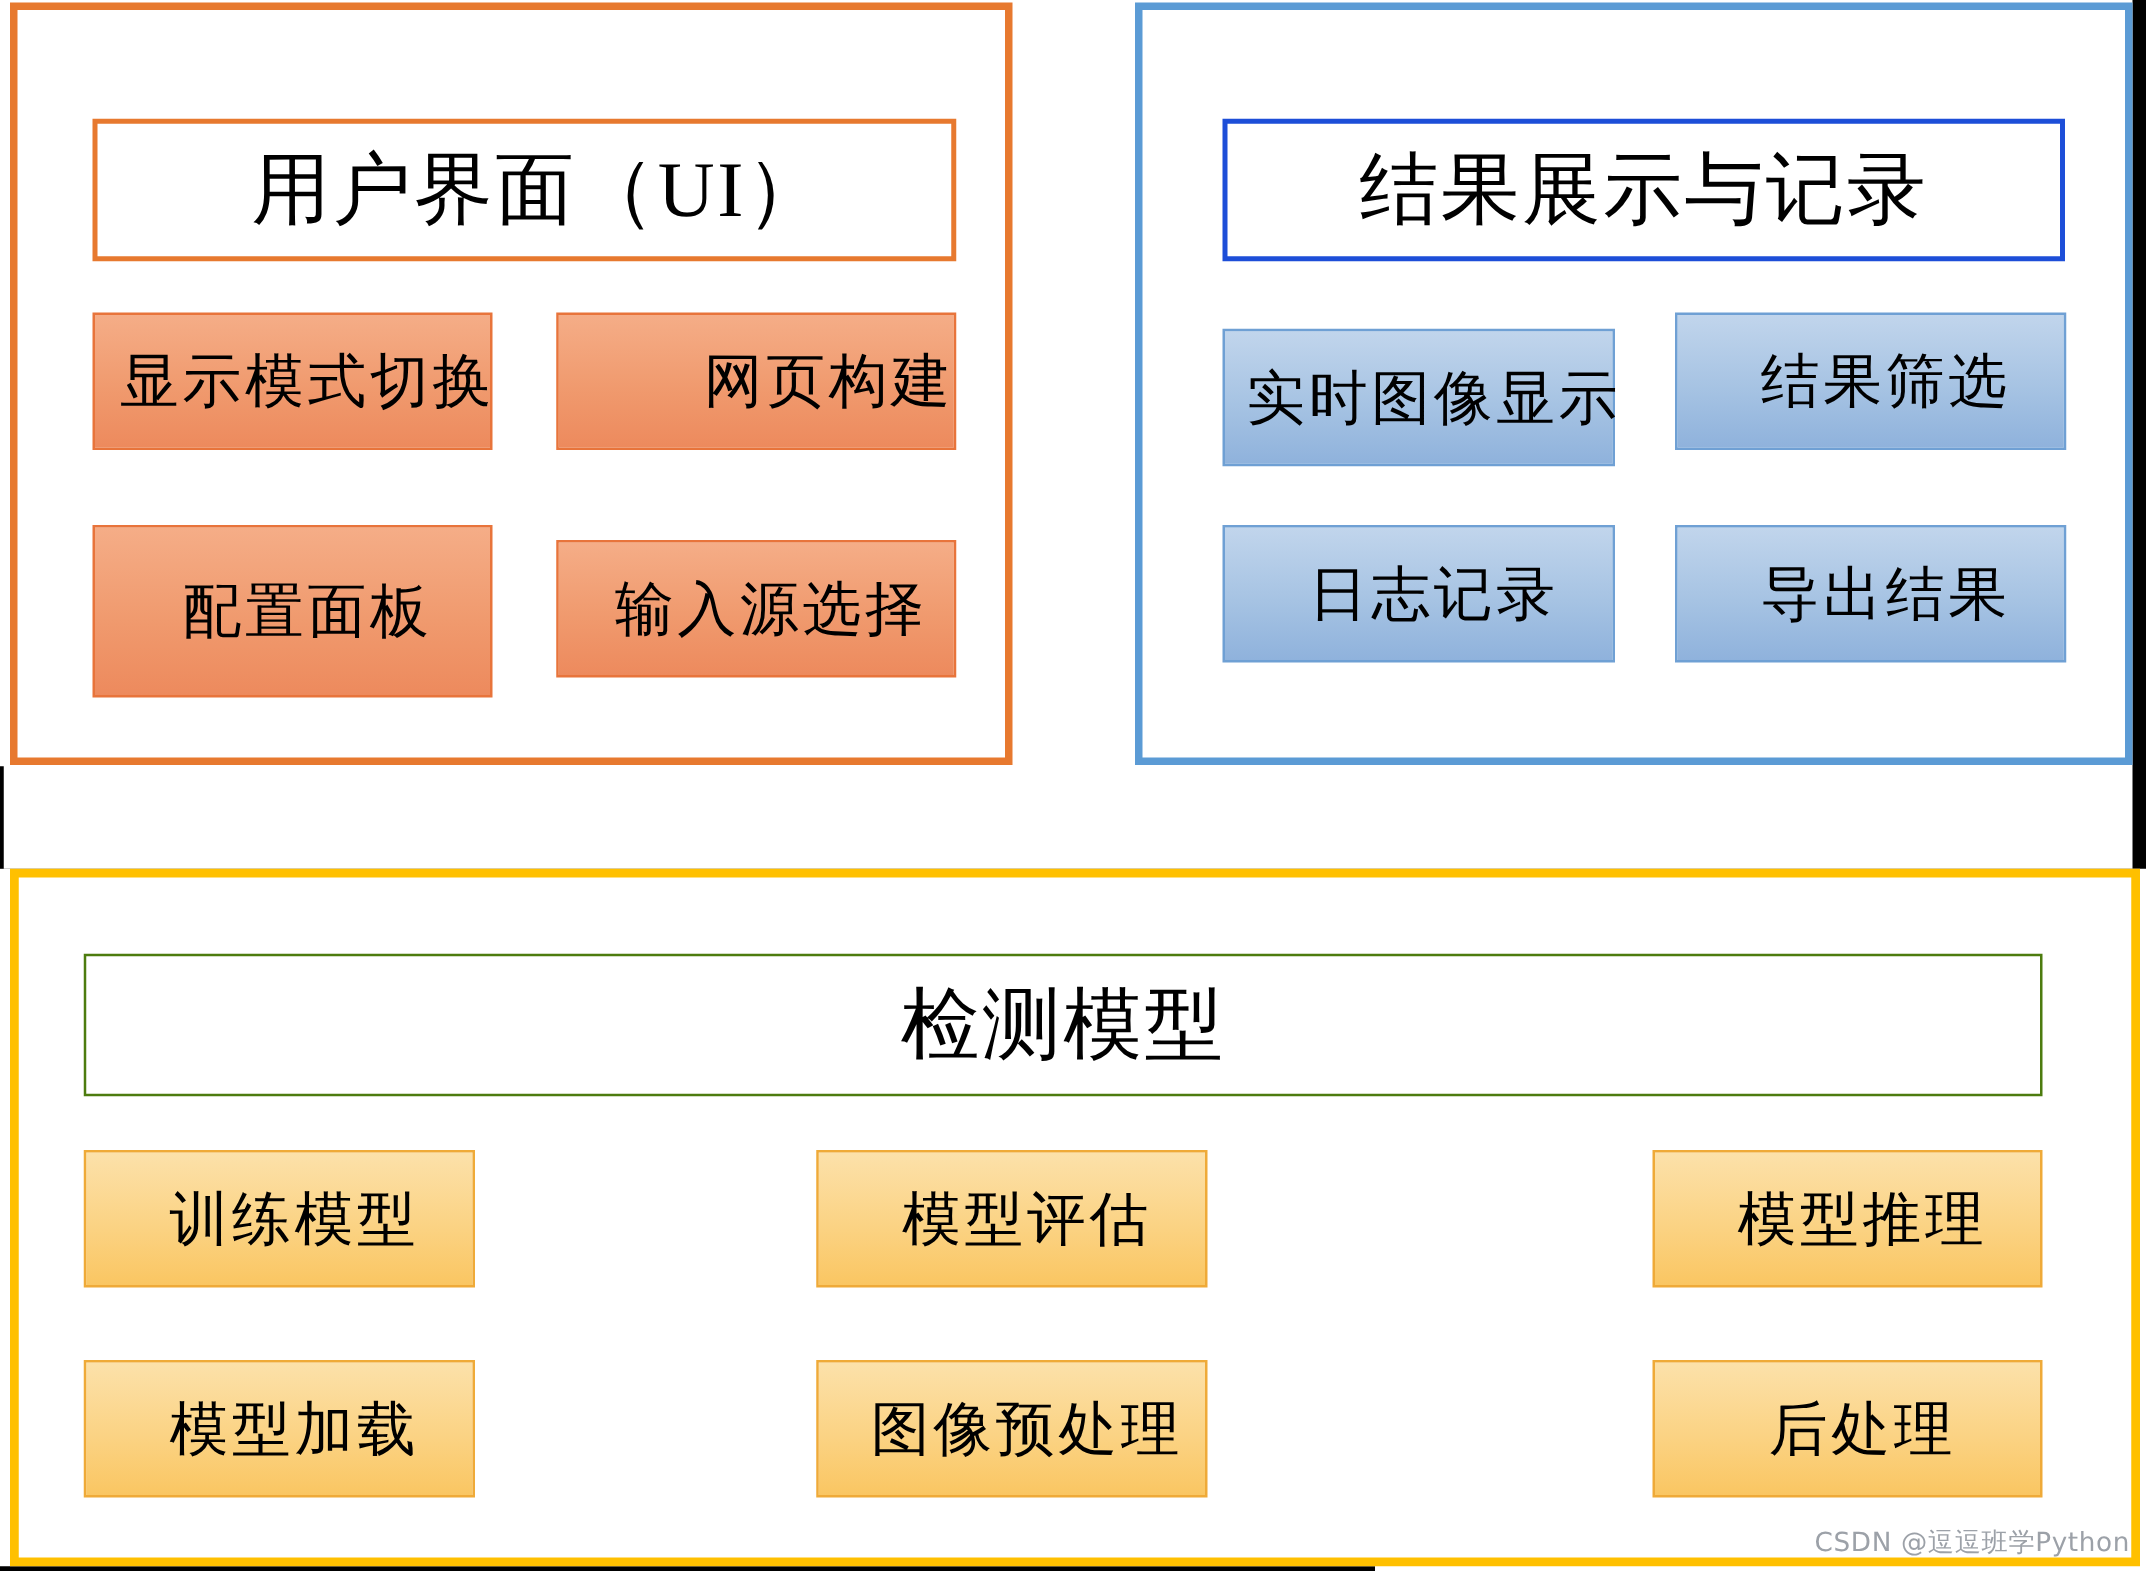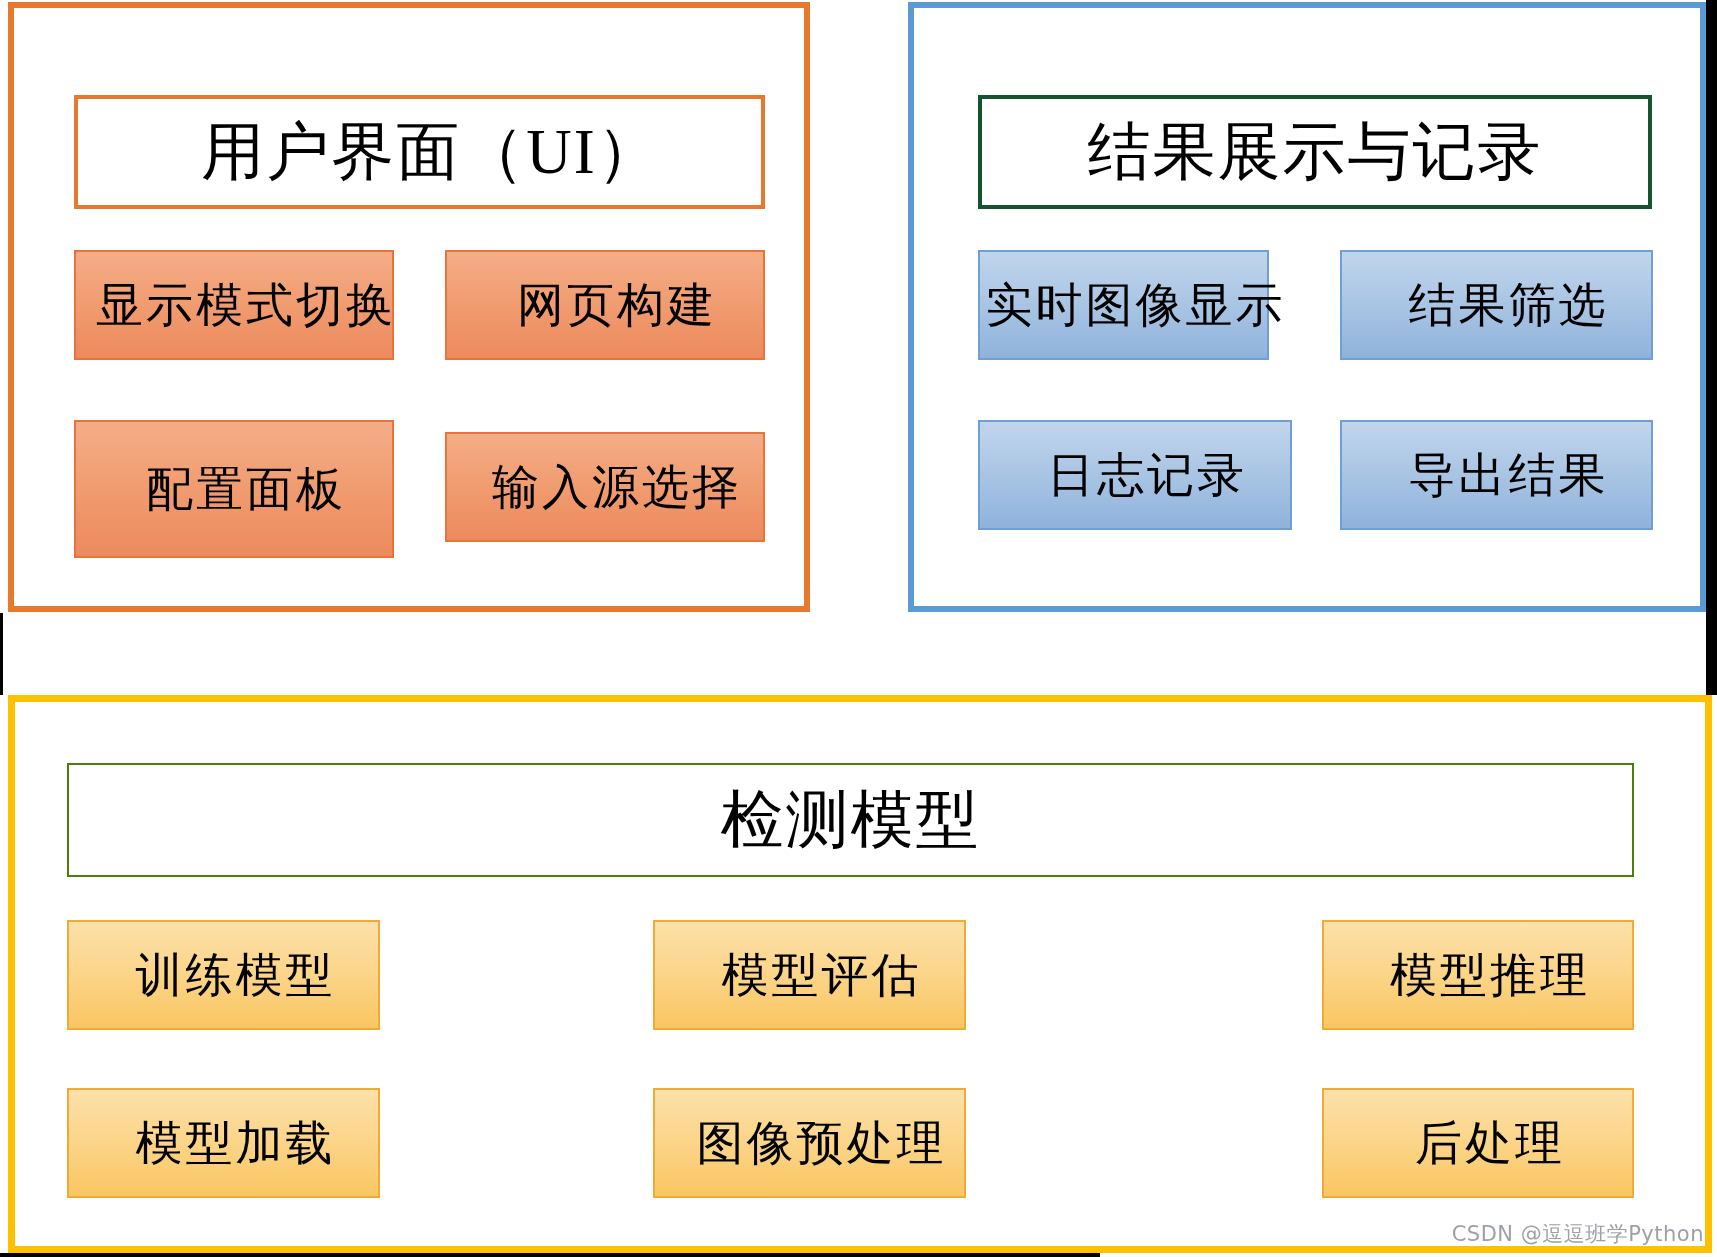--- a/index.html
+++ b/index.html
@@ -24,21 +24,21 @@
 
   
   .title-box {
     background: #fff;
     display: flex; align-items: center; justify-content: center;
     font-size: 63px;
     letter-spacing: 2px;
     white-space: nowrap;
   }
   .title-box.orange { border: 4px solid #E7792F; }
-  .title-box.blue   { border: 4px solid #14532d; font-family: Liberation Mono, monospace; }
+  .title-box.blue   { border: 4px solid #1d4ed8; font-family: Liberation Mono, monospace; }
   .title-box.gold   { border: 2px solid #4d7c0f; }
 
   
   .item {
     display: flex; align-items: center; justify-content: center;
     font-size: 47px;
     letter-spacing: 3px;
     white-space: nowrap;
     padding-left: 24px;
   }
@@ -75,35 +75,35 @@
   <div class="abs black-strip" style="left:0; top:1253px; width:1100px; height:4px;"></div>
   <div class="abs black-strip" style="left:0; top:613px; width:3px; height:82px;"></div>
 
   <div class="abs frame orange" style="left:8px; top:2px; width:802px; height:610px;"></div>
   <div class="abs title-box orange" style="left:74px; top:95px; width:691px; height:114px;padding-left:24px;">
     <span>用户界面（UI）</span>
   </div>
   <div class="abs item orange" style="left:74px; top:250px; width:320px; height:110px;">
     <span>显示模式切换</span>
   </div>
-  <div class="abs item orange" style="left:445px; top:250px; width:320px; height:110px;">
+  <div class="abs item orange" style="left:445px; top:250px; width:320px; height:110px;justify-content:flex-end;">
     <span>网页构建</span>
   </div>
   <div class="abs item orange" style="left:74px; top:420px; width:320px; height:138px;">
     <span>配置面板</span>
   </div>
   <div class="abs item orange" style="left:445px; top:420px; width:320px; height:110px;margin-top:12px;">
     <span>输入源选择</span>
   </div>
 
   <div class="abs frame blue" style="left:908px; top:2px; width:798px; height:610px;"></div>
   <div class="abs title-box blue" style="left:978px; top:95px; width:674px; height:114px;">
     <span>结果展示与记录</span>
   </div>
-  <div class="abs item blue" style="left:978px; top:250px; width:291px; height:110px;">
+  <div class="abs item blue" style="left:978px; top:263px; width:314px; height:110px;">
     <span>实时图像显示</span>
   </div>
   <div class="abs item blue" style="left:1340px; top:250px; width:313px; height:110px;">
     <span>结果筛选</span>
   </div>
   <div class="abs item blue" style="left:978px; top:420px; width:314px; height:110px;">
     <span>日志记录</span>
   </div>
   <div class="abs item blue" style="left:1340px; top:420px; width:313px; height:110px;">
     <span>导出结果</span>

